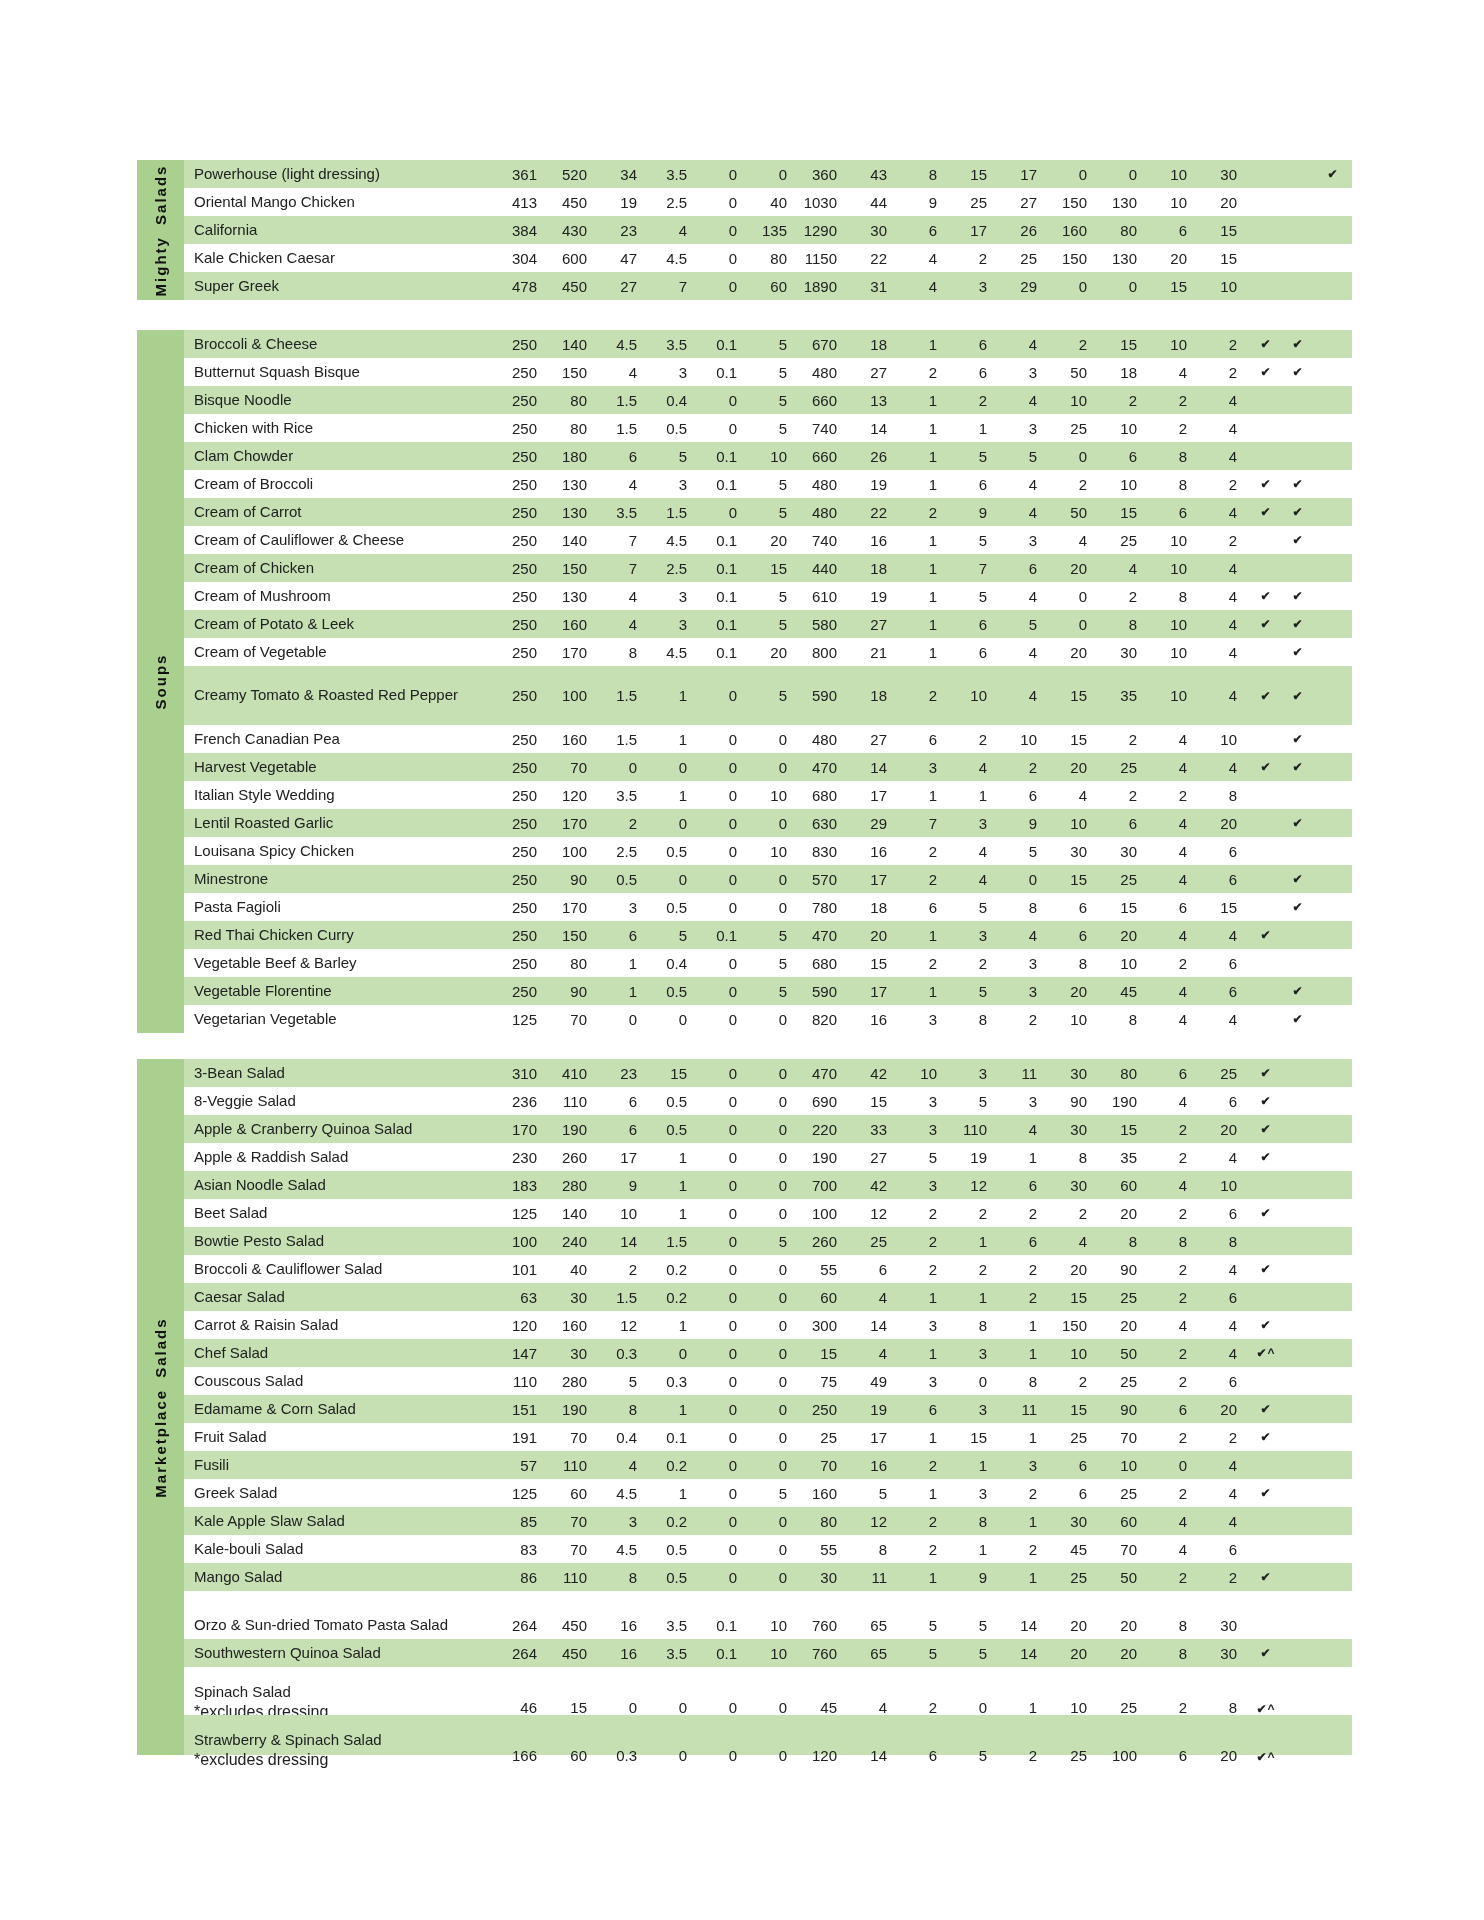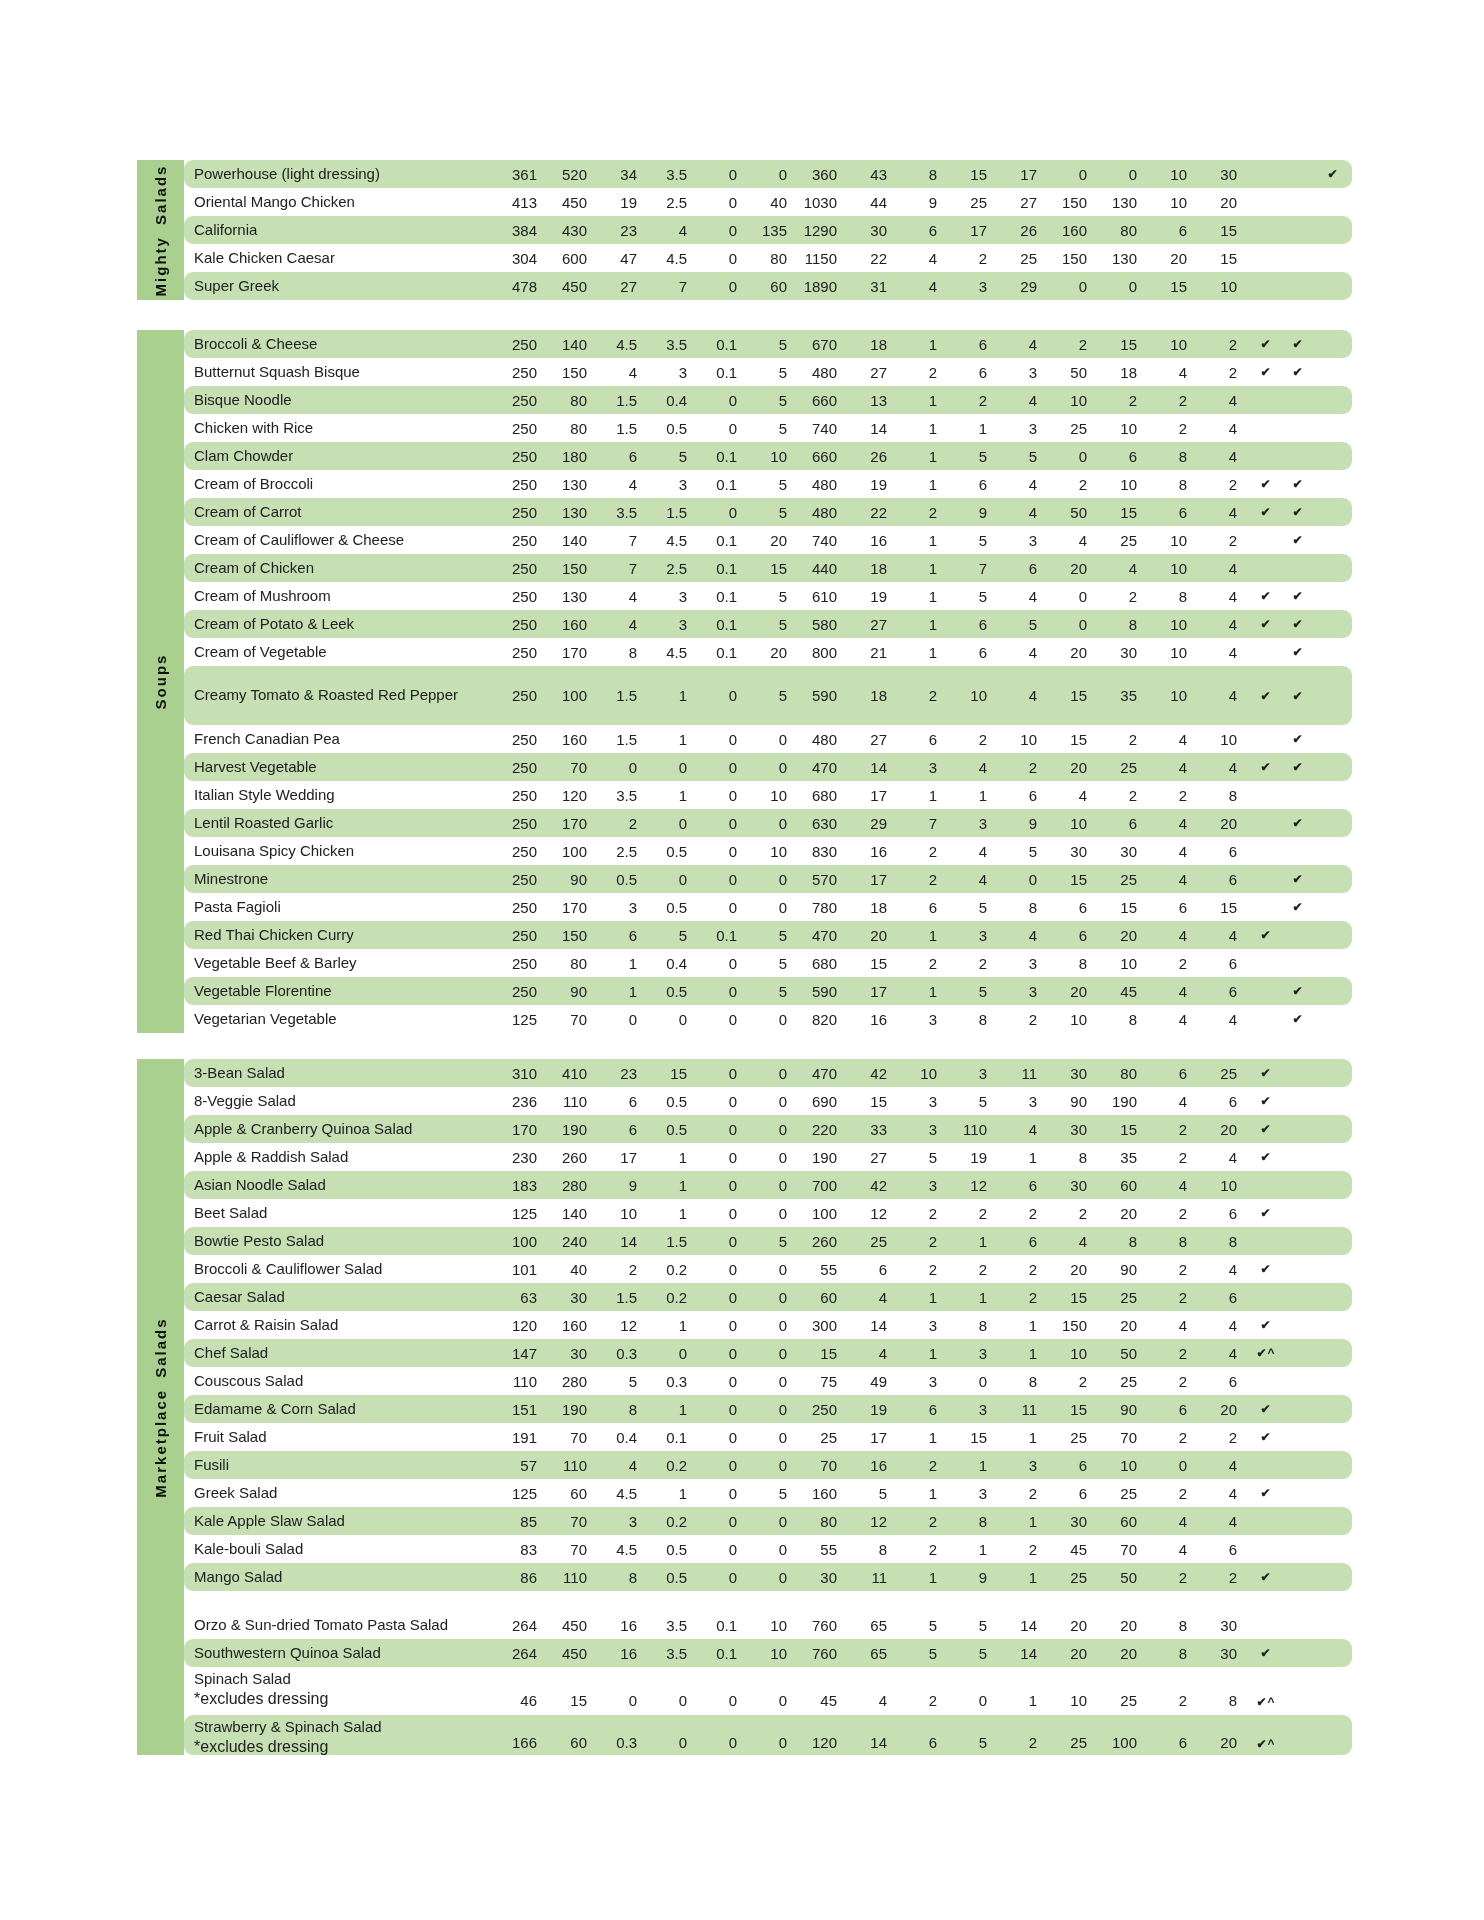--- a/index.html
+++ b/index.html
@@ -16,32 +16,32 @@
     display:flex;align-items:center;justify-content:center;overflow:hidden;
   }
   .sidebar span{
     transform:rotate(-90deg);white-space:nowrap;font-weight:bold;
     font-size:15px;letter-spacing:2px;word-spacing:5px;color:#111111;
   }
   .rows{display:flex;flex-direction:column}
   .row{
     display:grid;
     grid-template-columns:316px repeat(15,50px) 32px 32px 38px;
-    height:28px;align-items:center;background:#ffffff;border-radius:9px;
+    height:28px;align-items:center;background:#ffffff;
   }
   .row.green{background:#c6e0b4}
   .row.tall{height:59px}
   .row.tall2{height:48px}
   .row.tall3{height:40px}
   .gap{height:20px;background:#ffffff}
   .lbl{padding-left:10px;font-size:15px;white-space:nowrap;line-height:1.25}
   .lbl .sub{display:block;font-size:16px}
   .val{text-align:right;padding-right:13px;font-size:15px;font-variant-numeric:tabular-nums}
   .mark{text-align:center;font-size:12px;font-weight:bold;letter-spacing:1px}
-  .row.tall2 .lbl,.row.tall3 .lbl{align-self:start;padding-top:3px}
+  .row.tall2 .lbl,.row.tall3 .lbl{align-self:start;padding-top:16px}
   .row.tall2 .val,.row.tall3 .val,.row.tall2 .mark,.row.tall3 .mark{align-self:end;padding-bottom:6px}
 </style>
 </head>
 <body>
 
 <div id="table-root">
     <div class="section" id="sec-mighty">
       <div class="sidebar">
         <span>Mighty Salads</span>
       </div>

